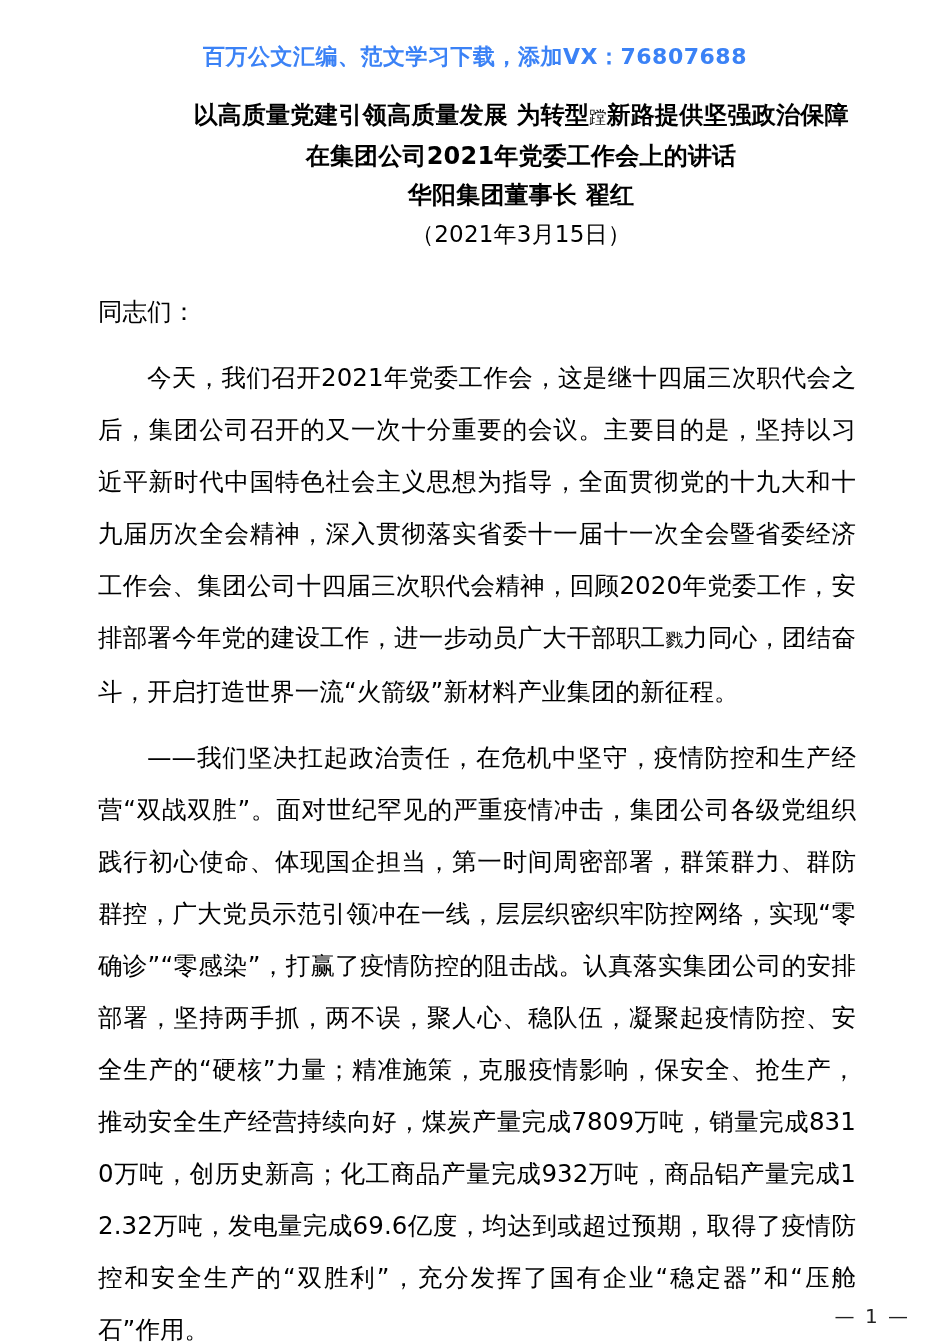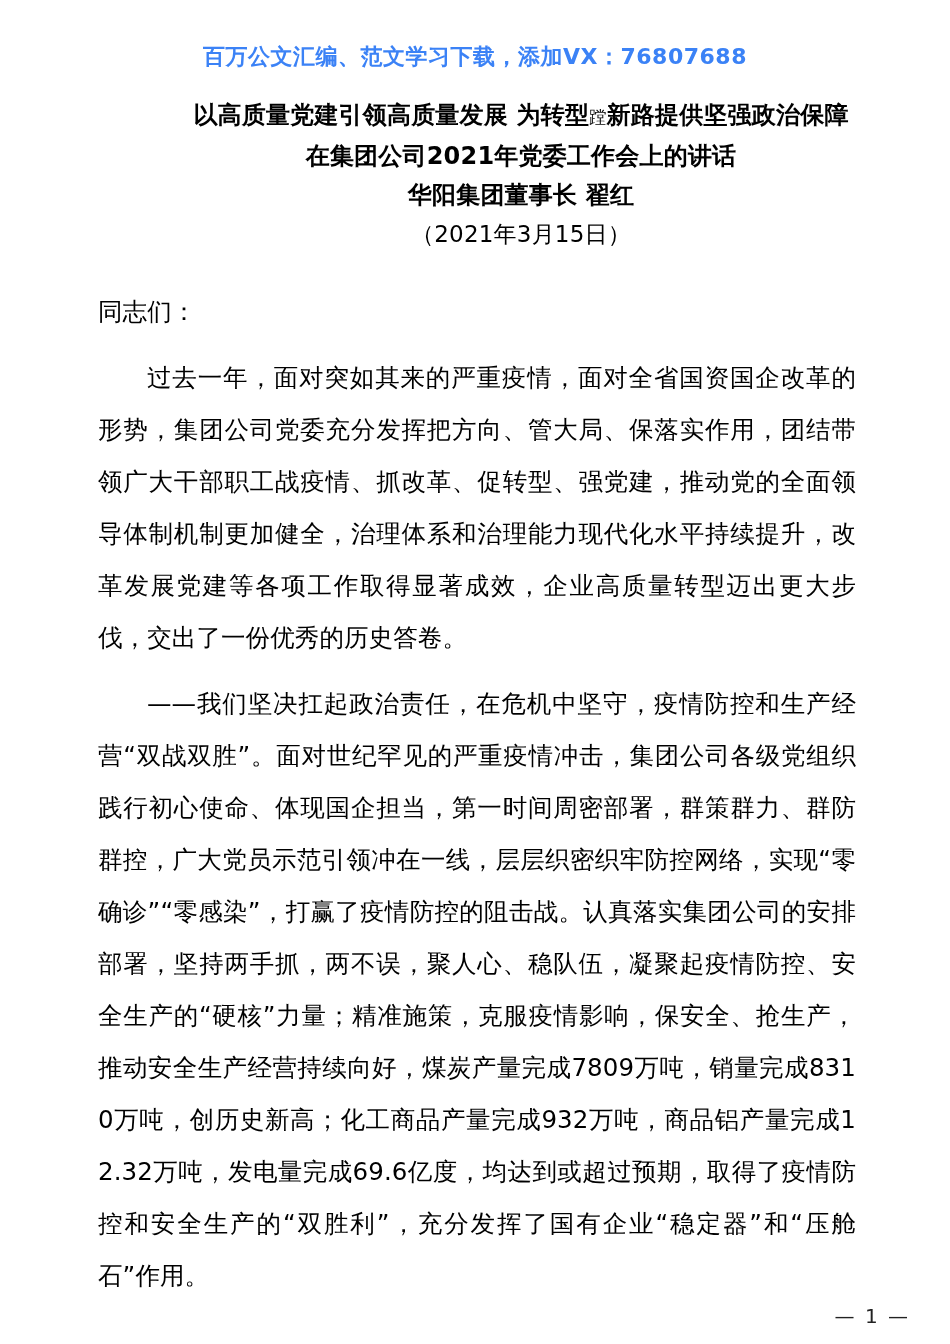--- a/index.html
+++ b/index.html
@@ -110,22 +110,22 @@
     <div class="title-line"><span>以高质量党建引领高质量发展  为转型</span><span class="fallback-glyph">蹚</span><span>新路提供坚强政治保障</span></div>
     <div class="title-line sub">在集团公司2021年党委工作会上的讲话</div>
     <div class="title-line author">华阳集团董事长  翟红</div>
     <div class="title-line date">（2021年3月15日）</div>
   </div>
 
   <div class="body-area">
 
     <p class="para">同志们：</p>
 
+    <p class="para indent"><span>今天，我们召开2021年党委工作会，这是继十四届三次职代会之后，集团公司召开的又一次十分重要的会议。主要目的是，坚持以习近平新时代中国特色社会主义思想为指导，全面贯彻党的十九大和十九届历次全会精神，深入贯彻落实省委十一届十一次全会暨省委经济工作会、集团公司十四届三次职代会精神，回顾2020年党委工作，安排部署今年党的建设工作，进一步动员广大干部职工</span><span class="fallback-glyph">戮</span><span>力同心，团结奋斗，开启打造世界一流“火箭级”新材料产业集团的新征程。</span></p>
 
-    <p class="para indent">过去一年，面对突如其来的严重疫情，面对全省国资国企改革的形势，集团公司党委充分发挥把方向、管大局、保落实作用，团结带领广大干部职工战疫情、抓改革、促转型、强党建，推动党的全面领导体制机制更加健全，治理体系和治理能力现代化水平持续提升，改革发展党建等各项工作取得显著成效，企业高质量转型迈出更大步伐，交出了一份优秀的历史答卷。</p>
 
     <p class="para indent">——我们坚决扛起政治责任，在危机中坚守，疫情防控和生产经营“双战双胜”。面对世纪罕见的严重疫情冲击，集团公司各级党组织践行初心使命、体现国企担当，第一时间周密部署，群策群力、群防群控，广大党员示范引领冲在一线，层层织密织牢防控网络，实现“零确诊”“零感染”，打赢了疫情防控的阻击战。认真落实集团公司的安排部署，坚持两手抓，两不误，聚人心、稳队伍，凝聚起疫情防控、安全生产的“硬核”力量；精准施策，克服疫情影响，保安全、抢生产，推动安全生产经营持续向好，煤炭产量完成7809万吨，销量完成8310万吨，创历史新高；化工商品产量完成932万吨，商品铝产量完成12.32万吨，发电量完成69.6亿度，均达到或超过预期，取得了疫情防控和安全生产的“双胜利”，充分发挥了国有企业“稳定器”和“压舱石”作用。</p>
 
   </div>
 
   <div class="footer">— 1 —</div>
 
 </div>
 
 </body></html>

